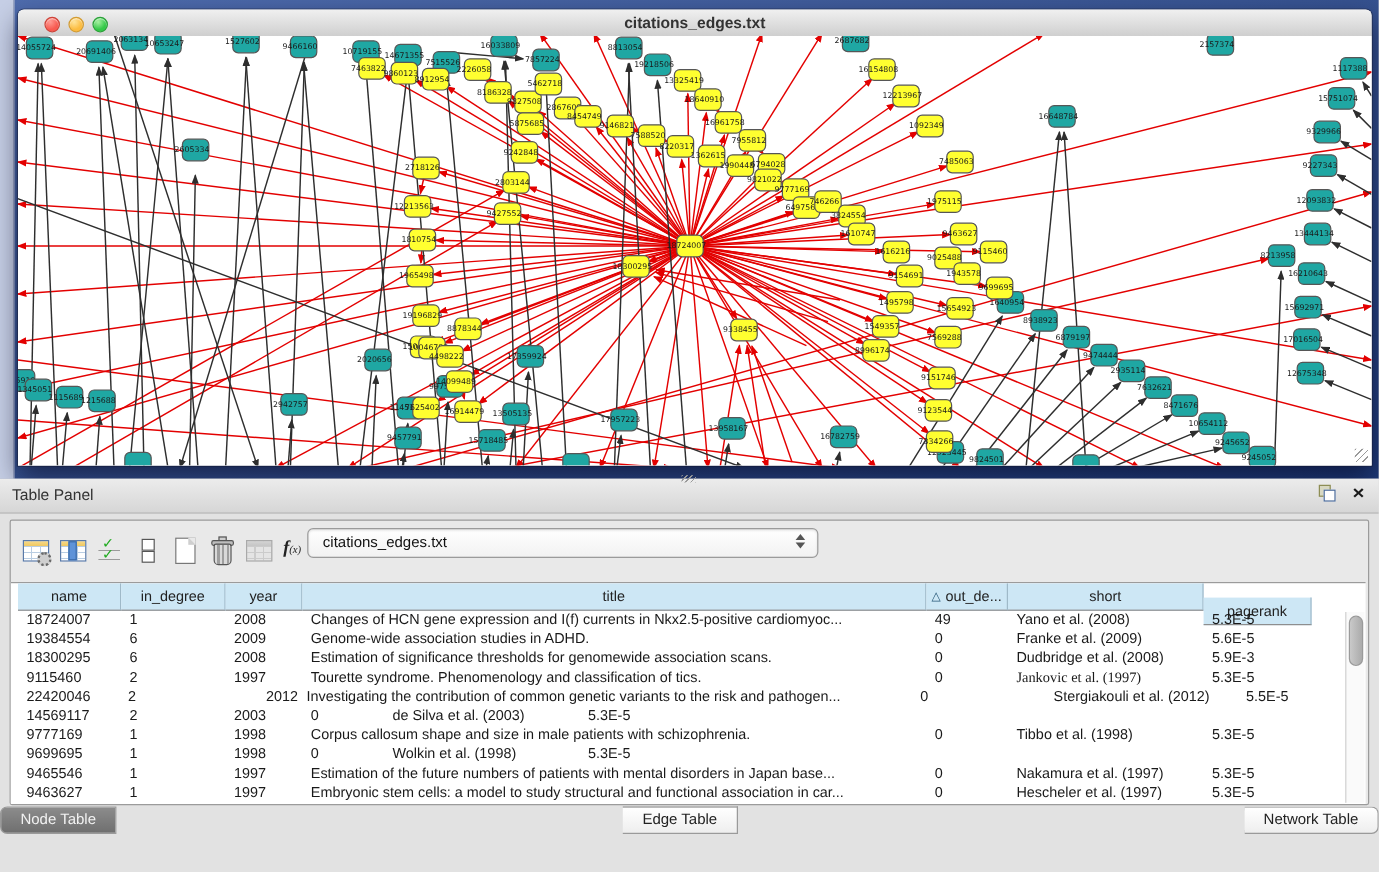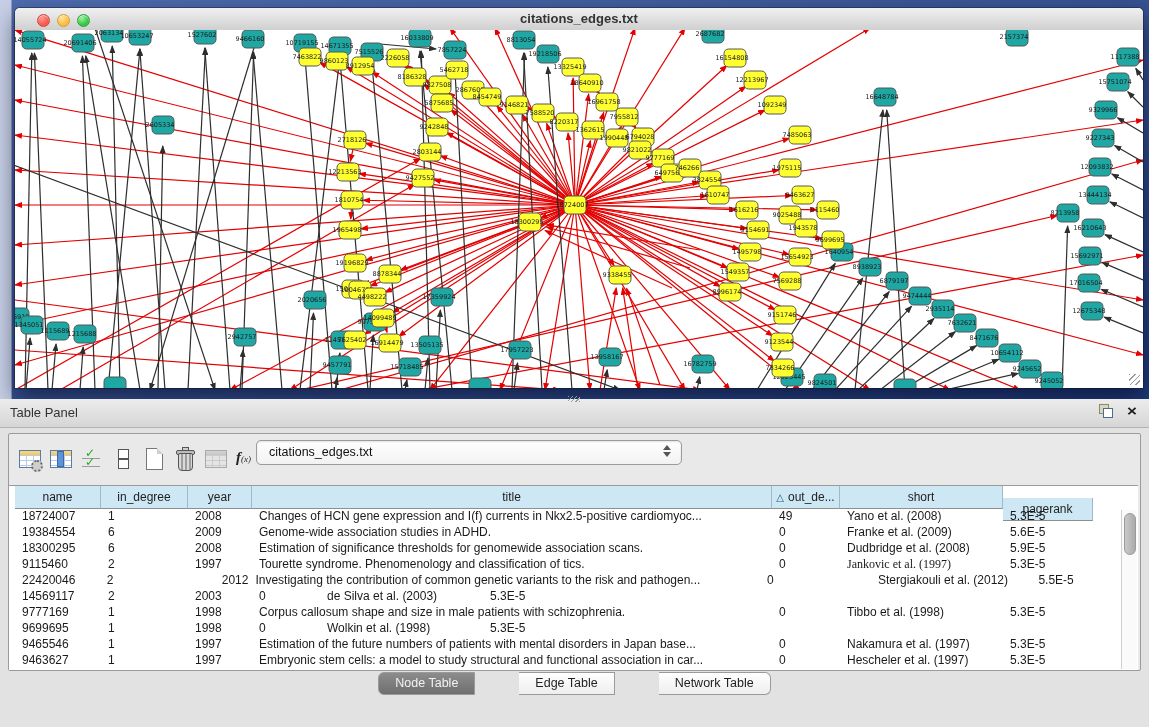--- a/index.html
+++ b/index.html
@@ -82,21 +82,21 @@
       font-size:12px;color:#222;display:flex;align-items:center;justify-content:center;}
   .th .sort{margin-right:4px;font-size:10px;color:#2a5a7a;}
   .tbl-rows{position:absolute;left:6px;top:23px;right:18px;bottom:0;}
   .tr{display:flex;height:16px;}
   .td{box-sizing:border-box;padding-left:7px;font-size:12px;color:#1a1a1a;white-space:nowrap;overflow:hidden;}
   .vscroll{position:absolute;right:1px;top:24px;bottom:1px;width:15px;background:#fafafa;border-left:1px solid #d0d0d0;}
   .vthumb{position:absolute;left:2px;top:3px;width:10px;height:40px;background:linear-gradient(90deg,#c9c9c9,#ababab);
      border:1px solid #9a9a9a;border-radius:6px;}
 
   
-  .seg-tabs{position:absolute;left:0;right:0;top:273px;display:flex;justify-content:center;gap:44px;}
+  .seg-tabs{position:absolute;left:0;right:0;top:273px;display:flex;justify-content:space-between;}
   .seg{height:21px;line-height:21px;font-size:12.5px;padding:0 16px;background:linear-gradient(#ffffff,#eeeeee);
      color:#222;border:1px solid #9a9a9a;border-left:none;cursor:default;}
   .seg:first-child{border-left:1px solid #9a9a9a;border-radius:6px 0 0 6px;}
   .seg:last-child{border-radius:0 6px 6px 0;}
   .seg.selected{background:linear-gradient(#8c8c8c,#6f6f6f);color:#f2f2f2;}
 
   
   .status-bar{position:absolute;left:0;top:300px;width:1149px;height:28px;
      background:linear-gradient(#e6e6e6,#cfcfcf);border-top:1px solid #b0b0b0;}
   .mem{position:absolute;right:14px;top:6px;display:flex;align-items:center;gap:6px;}
@@ -905,21 +905,21 @@
               <div class="td" style="width: 163px;">Franke et al. (2009)</div>
               <div class="td" style="width: 90px;">5.6E-5</div>
             </div>
             <div class="tr">
               <div class="td" style="width: 86px;">18300295</div>
               <div class="td" style="width: 87px;">6</div>
               <div class="td" style="width: 64px;">2008</div>
               <div class="td" style="width: 520px;">Estimation of significance thresholds for genomewide association scans.</div>
               <div class="td" style="width: 68px;">0</div>
               <div class="td" style="width: 163px;">Dudbridge et al. (2008)</div>
-              <div class="td" style="width: 90px;">5.9E-5</div>
+              <div class="td" style="width: 90px;">5.9E-3</div>
             </div>
             <div class="tr">
               <div class="td" style="width: 86px;">9115460</div>
               <div class="td" style="width: 87px;">2</div>
               <div class="td" style="width: 64px;">1997</div>
               <div class="td" style="width: 520px;">Tourette syndrome. Phenomenology and classification of tics.</div>
               <div class="td" style="width: 68px;">0</div>
               <div class="td" style="width: 163px; font-family: Liberation Serif, serif;">Jankovic et al. (1997)</div>
               <div class="td" style="width: 90px;">5.3E-5</div>
             </div>

